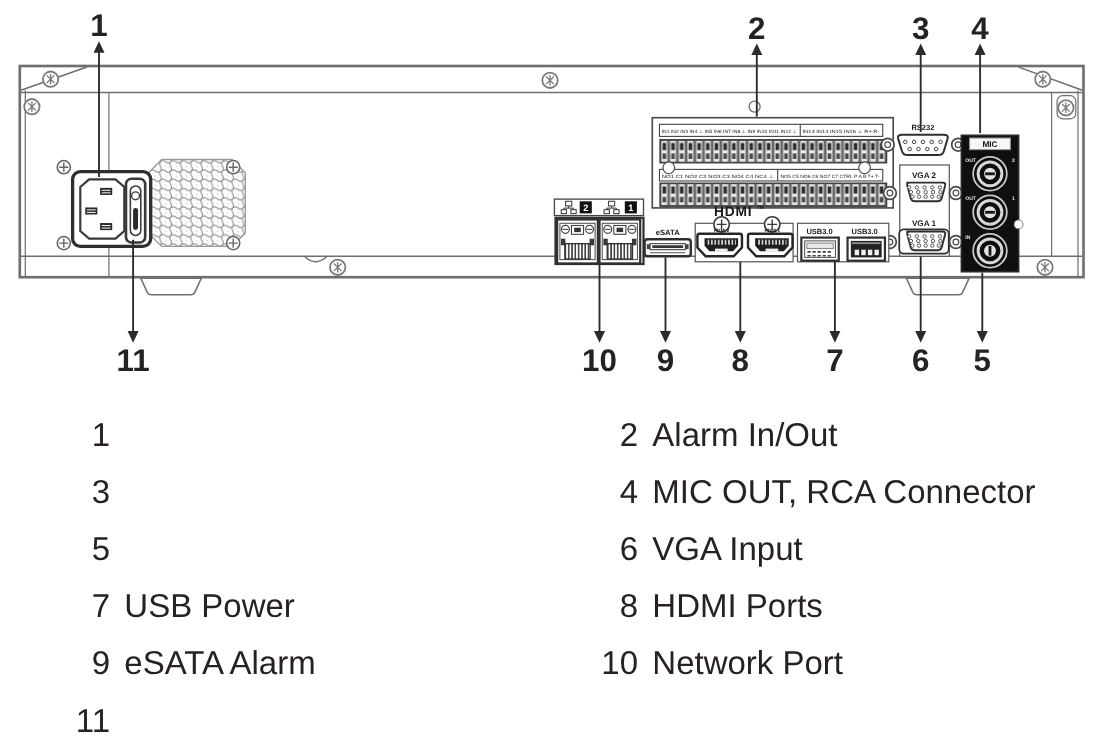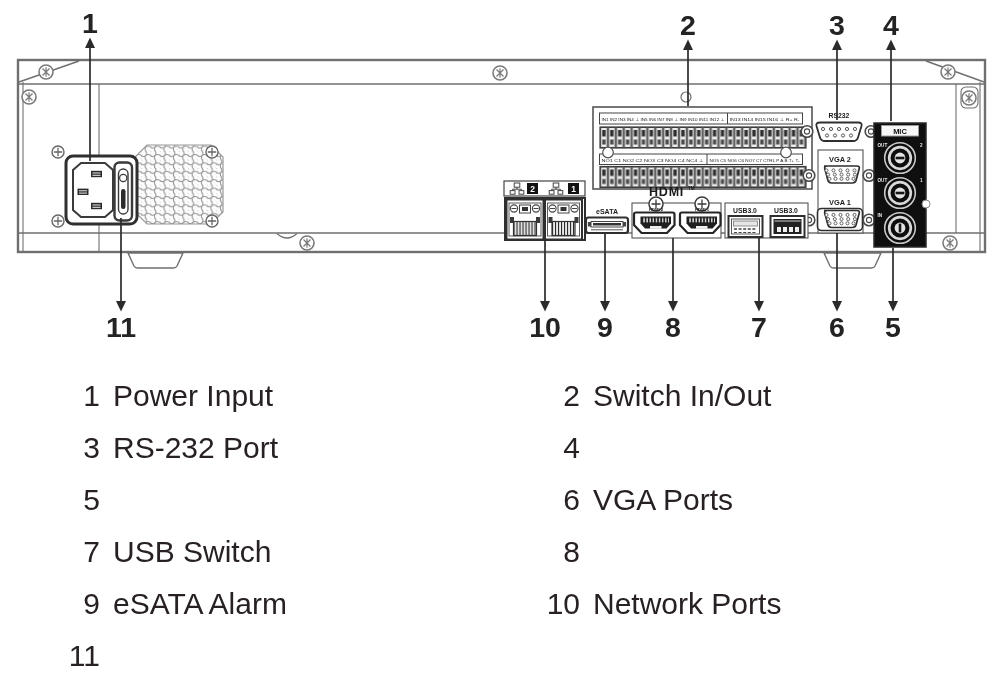--- a/index.html
+++ b/index.html
@@ -381,56 +381,56 @@
   <g>
     <line class="callout-line" x1="121" y1="218" x2="121" y2="302"></line>
     <polygon class="callout-head" points="116,301 126,301 121,311.5"></polygon>
     <text class="callout-num" x="121" y="337">11</text>
   </g>
 </svg>
 
 <div class="legend col-left">
   <div class="lrow">
     <span class="lnum">1</span>
-    <span class="llabel">Power Input</span>
   </div>
   <div class="lrow">
     <span class="lnum">3</span>
-    <span class="llabel">RS-232 Port</span>
   </div>
   <div class="lrow">
     <span class="lnum">5</span>
   </div>
   <div class="lrow">
     <span class="lnum">7</span>
-    <span class="llabel">USB Switch</span>
+    <span class="llabel">USB Power</span>
   </div>
   <div class="lrow">
     <span class="lnum">9</span>
     <span class="llabel">eSATA Alarm</span>
   </div>
   <div class="lrow">
     <span class="lnum">11</span>
   </div>
 </div>
 
 <div class="legend col-right">
   <div class="lrow">
     <span class="lnum">2</span>
-    <span class="llabel">Switch In/Out</span>
+    <span class="llabel">Alarm In/Out</span>
   </div>
   <div class="lrow">
     <span class="lnum">4</span>
+    <span class="llabel">MIC OUT, RCA Connector</span>
   </div>
   <div class="lrow">
     <span class="lnum">6</span>
-    <span class="llabel">VGA Ports</span>
+    <span class="llabel">VGA Input</span>
   </div>
   <div class="lrow">
     <span class="lnum">8</span>
+    <span class="llabel">HDMI Ports</span>
   </div>
   <div class="lrow">
     <span class="lnum">10</span>
-    <span class="llabel">Network Ports</span>
+    <span class="llabel">Network Port</span>
   </div>
 </div>
 
 </div>
 
 </body></html>

